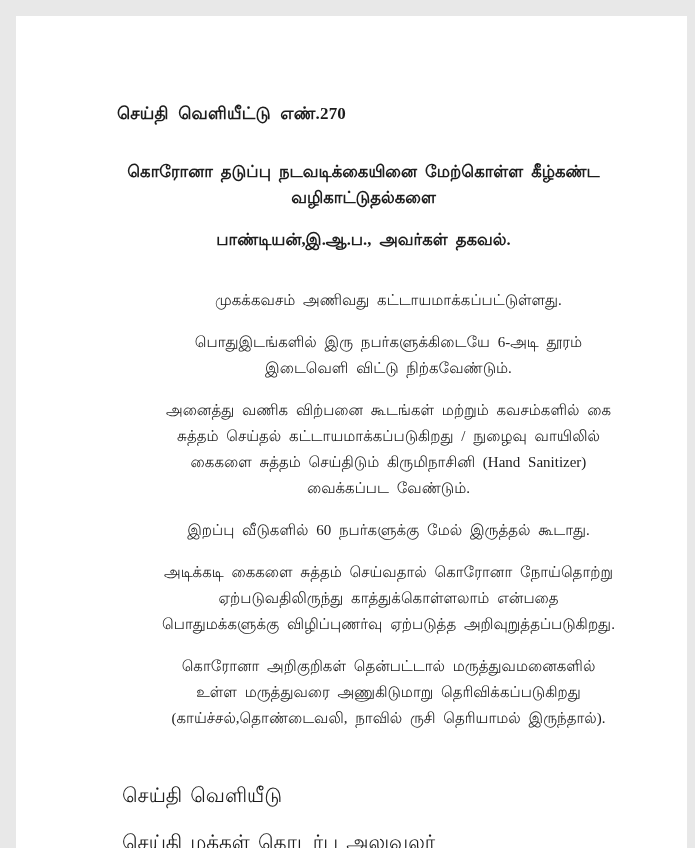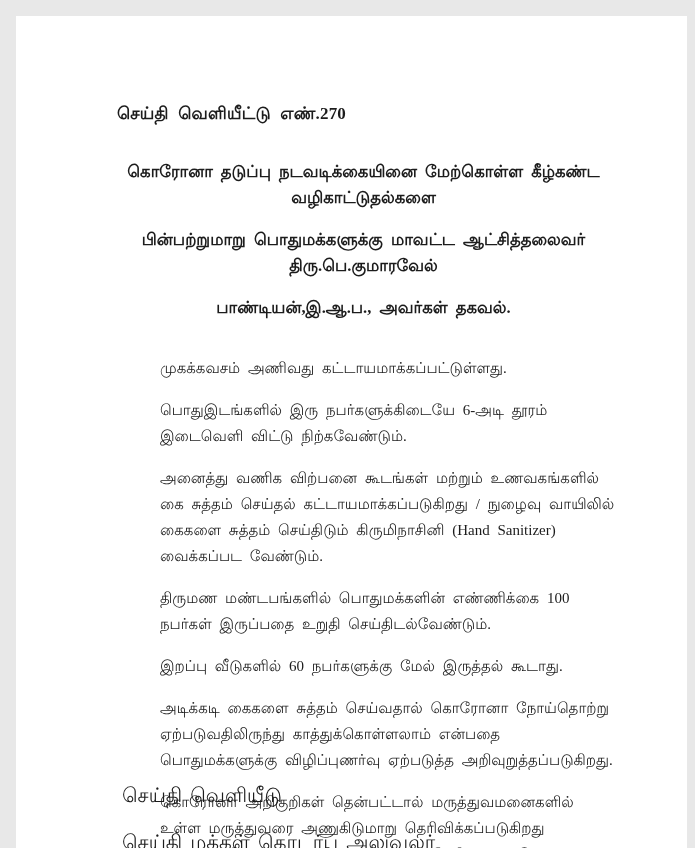--- a/index.html
+++ b/index.html
@@ -32,50 +32,48 @@
     word-spacing: 4px;
     padding: 0 40px;
   }
   .body-block {
     margin: 10px 70px 0 120px;
     font-size: 15px;
     line-height: 26px;
     word-spacing: 4px;
     text-align: left;
   }
-  .body-block p { margin: 0; }
+  .body-block p { margin: 0; text-align: center; }
   .footer-block {
     position: absolute;
     left: 90px;
     top: 748px;
     font-size: 20px;
     line-height: 31px;
     word-spacing: 3px;
   }
 </style>
 </head>
 <body>
 
 <div class="page">
 
   <div class="header-row">
     <span>செய்தி வெளியீட்டு எண்.270</span>
   </div>
 
   <div class="title-block">
     <div>கொரோனா தடுப்பு நடவடிக்கையினை மேற்கொள்ள கீழ்கண்ட வழிகாட்டுதல்களை</div>
-    <div>பின்பற்றுமாறு பொதுமக்களுக்கு மாவட்ட ஆட்சித்தலைவர் திரு.பெ.குமாரவேல்</div>
     <div>பாண்டியன்,இ.ஆ.ப., அவர்கள் தகவல்.</div>
   </div>
 
   <div class="body-block">
     <p>முகக்கவசம் அணிவது கட்டாயமாக்கப்பட்டுள்ளது.</p>
     <p>பொதுஇடங்களில் இரு நபர்களுக்கிடையே 6-அடி தூரம் இடைவெளி விட்டு நிற்கவேண்டும்.</p>
-    <p>அனைத்து வணிக விற்பனை கூடங்கள் மற்றும் உணவகங்களில் கை சுத்தம் செய்தல் கட்டாயமாக்கப்படுகிறது / நுழைவு வாயிலில் கைகளை சுத்தம் செய்திடும் கிருமிநாசினி (Hand Sanitizer) வைக்கப்பட வேண்டும்.</p>
-    <p>திருமண மண்டபங்களில் பொதுமக்களின் எண்ணிக்கை 100 நபர்கள் இருப்பதை உறுதி செய்திடல்வேண்டும்.</p>
+    <p>அனைத்து வணிக விற்பனை கூடங்கள் மற்றும் கவசம்களில் கை சுத்தம் செய்தல் கட்டாயமாக்கப்படுகிறது / நுழைவு வாயிலில் கைகளை சுத்தம் செய்திடும் கிருமிநாசினி (Hand Sanitizer) வைக்கப்பட வேண்டும்.</p>
     <p>இறப்பு வீடுகளில் 60 நபர்களுக்கு மேல் இருத்தல் கூடாது.</p>
     <p>அடிக்கடி கைகளை சுத்தம் செய்வதால் கொரோனா நோய்தொற்று ஏற்படுவதிலிருந்து காத்துக்கொள்ளலாம் என்பதை பொதுமக்களுக்கு விழிப்புணர்வு ஏற்படுத்த அறிவுறுத்தப்படுகிறது.</p>
     <p>கொரோனா அறிகுறிகள் தென்பட்டால்  மருத்துவமனைகளில் உள்ள மருத்துவரை அணுகிடுமாறு  தெரிவிக்கப்படுகிறது (காய்ச்சல்,தொண்டைவலி, நாவில் ருசி தெரியாமல் இருந்தால்).</p>
   </div>
 
   <div class="footer-block">
     <div>செய்தி வெளியீடு</div>
     <div>செய்தி மக்கள் தொடர்பு அலுவலர்</div>
   </div>
 

